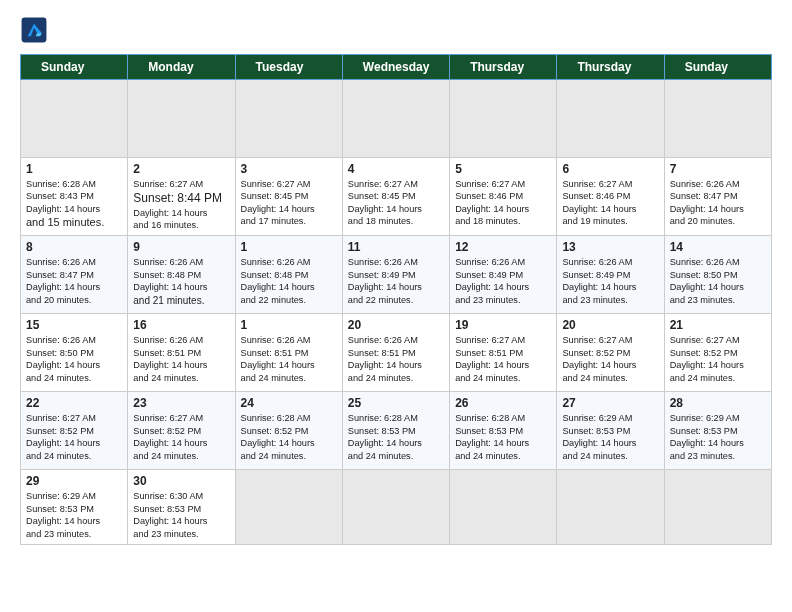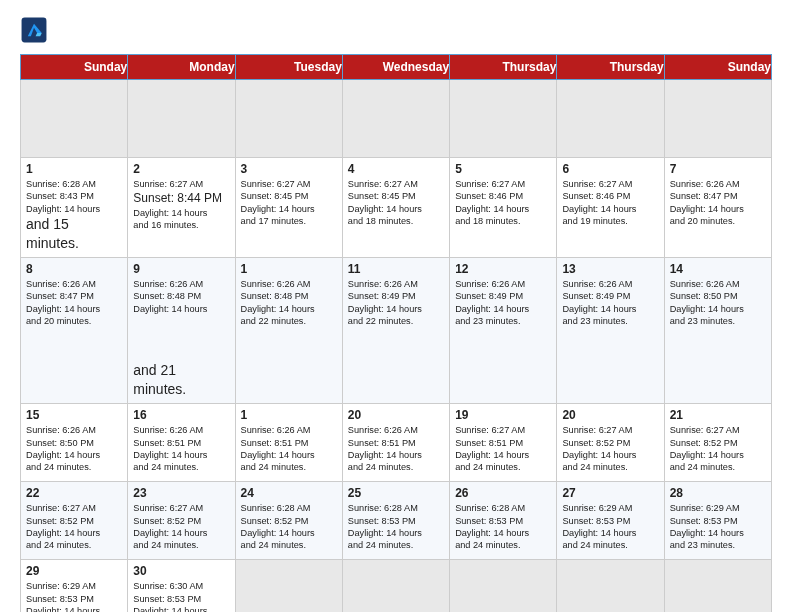--- a/index.html
+++ b/index.html
@@ -43,26 +43,26 @@
     .location {
       font-size: 13px;
       color: #444;
     }
     .calendar {
       width: 100%;
       border-collapse: collapse;
       table-layout: fixed;
     }
     .calendar th {
-      background: #b91c1c;
+      background: #14532d;
       color: #fff;
       font-size: 12px;
       font-weight: bold;
-      text-align: right;
-      padding: 5px 0;
+      text-align: left;
+      padding: 5px 20px;
       border: 1px solid #5a9fd4;
     }
     .calendar td {
       vertical-align: top;
       border: 1px solid #ccc;
       padding: 4px 5px;
       font-size: 9.5px;
       color: #222;
       background: #fff;
       height: 78px;
@@ -130,21 +130,21 @@
           <td class="empty"></td>
           <td class="empty"></td>
           <td class="empty"></td>
         </tr>
         <tr>
           <td>
             <span class="day-num">1</span>
             <div style="font-size: 9.2px; line-height: 1.35;">Sunrise: 6:28 AM</div>
             <div style="font-size: 9.2px; line-height: 1.35;">Sunset: 8:43 PM</div>
             <div style="font-size: 9.2px; line-height: 1.35;">Daylight: 14 hours</div>
-            <div style="font-size: 14px; line-height: 1.35;">and 15 minutes.</div>
+            <div style="font-size: 11px; line-height: 1.35;">and 15 minutes.</div>
           </td>
           <td>
             <span class="day-num">2</span>
             <div style="font-size: 9.2px; line-height: 1.35;">Sunrise: 6:27 AM</div>
             <div style="font-size: 12px; line-height: 1.35;">Sunset: 8:44 PM</div>
             <div style="font-size: 9.2px; line-height: 1.35;">Daylight: 14 hours</div>
             <div style="font-size: 9.2px; line-height: 1.35;">and 16 minutes.</div>
           </td>
           <td>
             <span class="day-num">3</span>
@@ -188,21 +188,21 @@
             <div style="font-size: 9.2px; line-height: 1.35;">Sunrise: 6:26 AM</div>
             <div style="font-size: 9.2px; line-height: 1.35;">Sunset: 8:47 PM</div>
             <div style="font-size: 9.2px; line-height: 1.35;">Daylight: 14 hours</div>
             <div style="font-size: 9.2px; line-height: 1.35;">and 20 minutes.</div>
           </td>
           <td>
             <span class="day-num">9</span>
             <div style="font-size: 9.2px; line-height: 1.35;">Sunrise: 6:26 AM</div>
             <div style="font-size: 9.2px; line-height: 1.35;">Sunset: 8:48 PM</div>
             <div style="font-size: 9.2px; line-height: 1.35;">Daylight: 14 hours</div>
-            <div style="font-size: 14px; line-height: 1.35; margin-top: 46px;">and 21 minutes.</div>
+            <div style="font-size: 10px; line-height: 1.35;">and 21 minutes.</div>
           </td>
           <td>
             <span class="day-num">1</span>
             <div style="font-size: 9.2px; line-height: 1.35;">Sunrise: 6:26 AM</div>
             <div style="font-size: 9.2px; line-height: 1.35;">Sunset: 8:48 PM</div>
             <div style="font-size: 9.2px; line-height: 1.35;">Daylight: 14 hours</div>
             <div style="font-size: 9.2px; line-height: 1.35;">and 22 minutes.</div>
           </td>
           <td>
             <span class="day-num">11</span>

